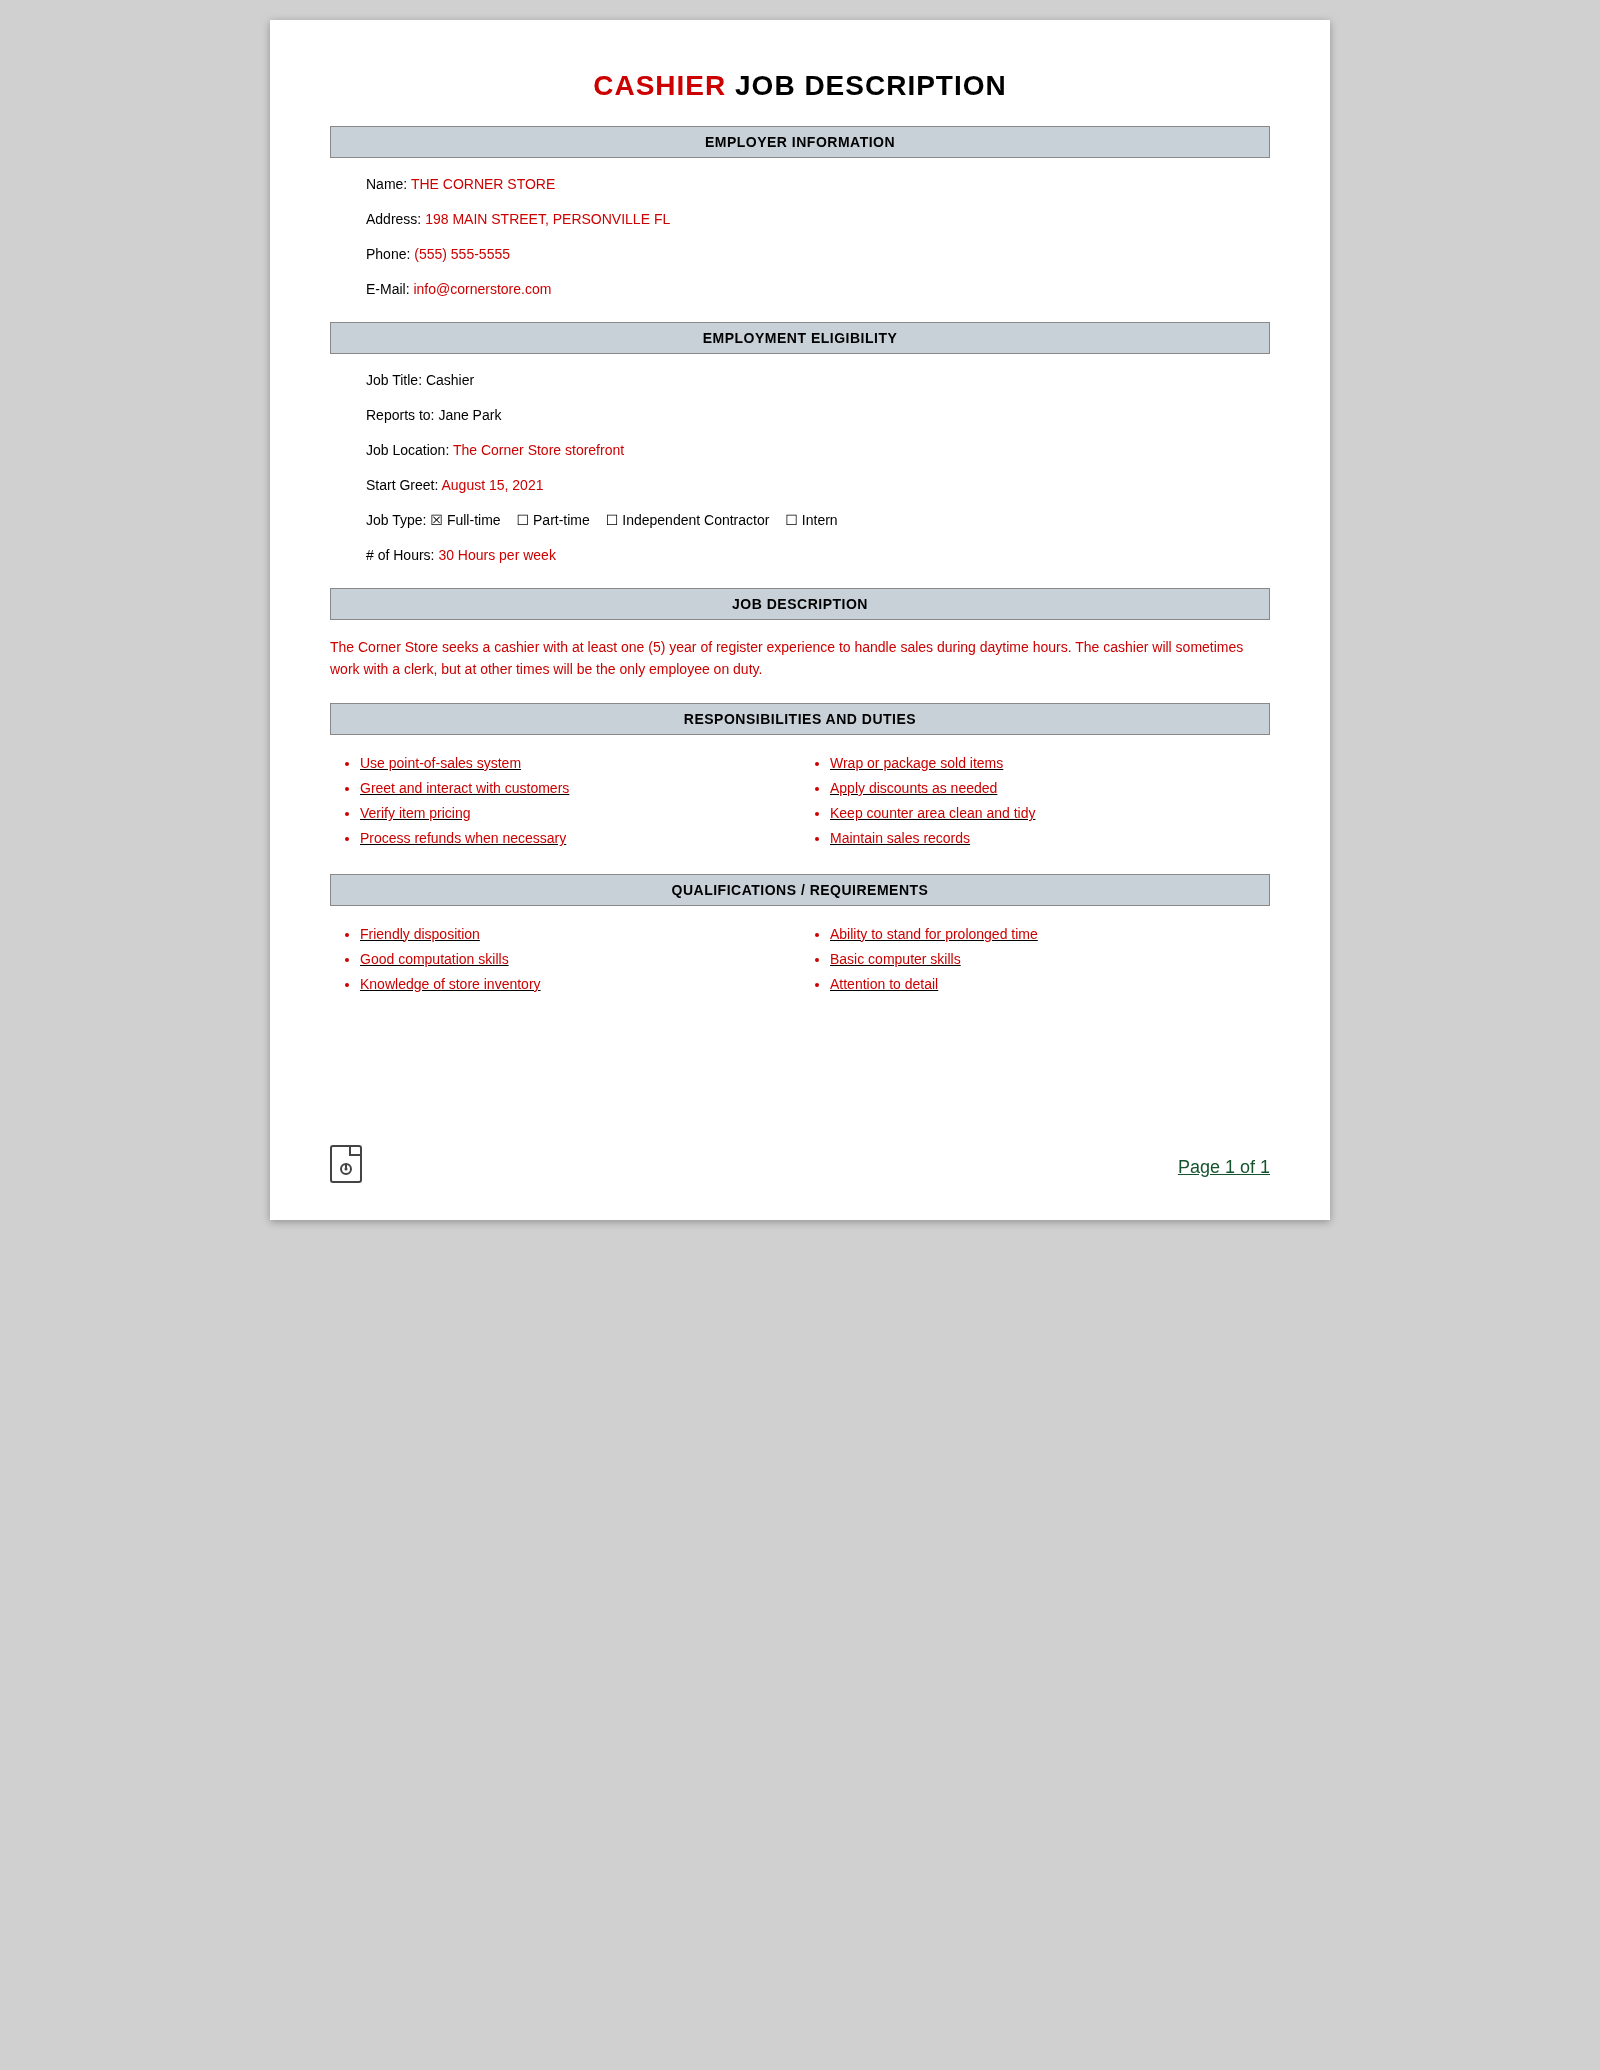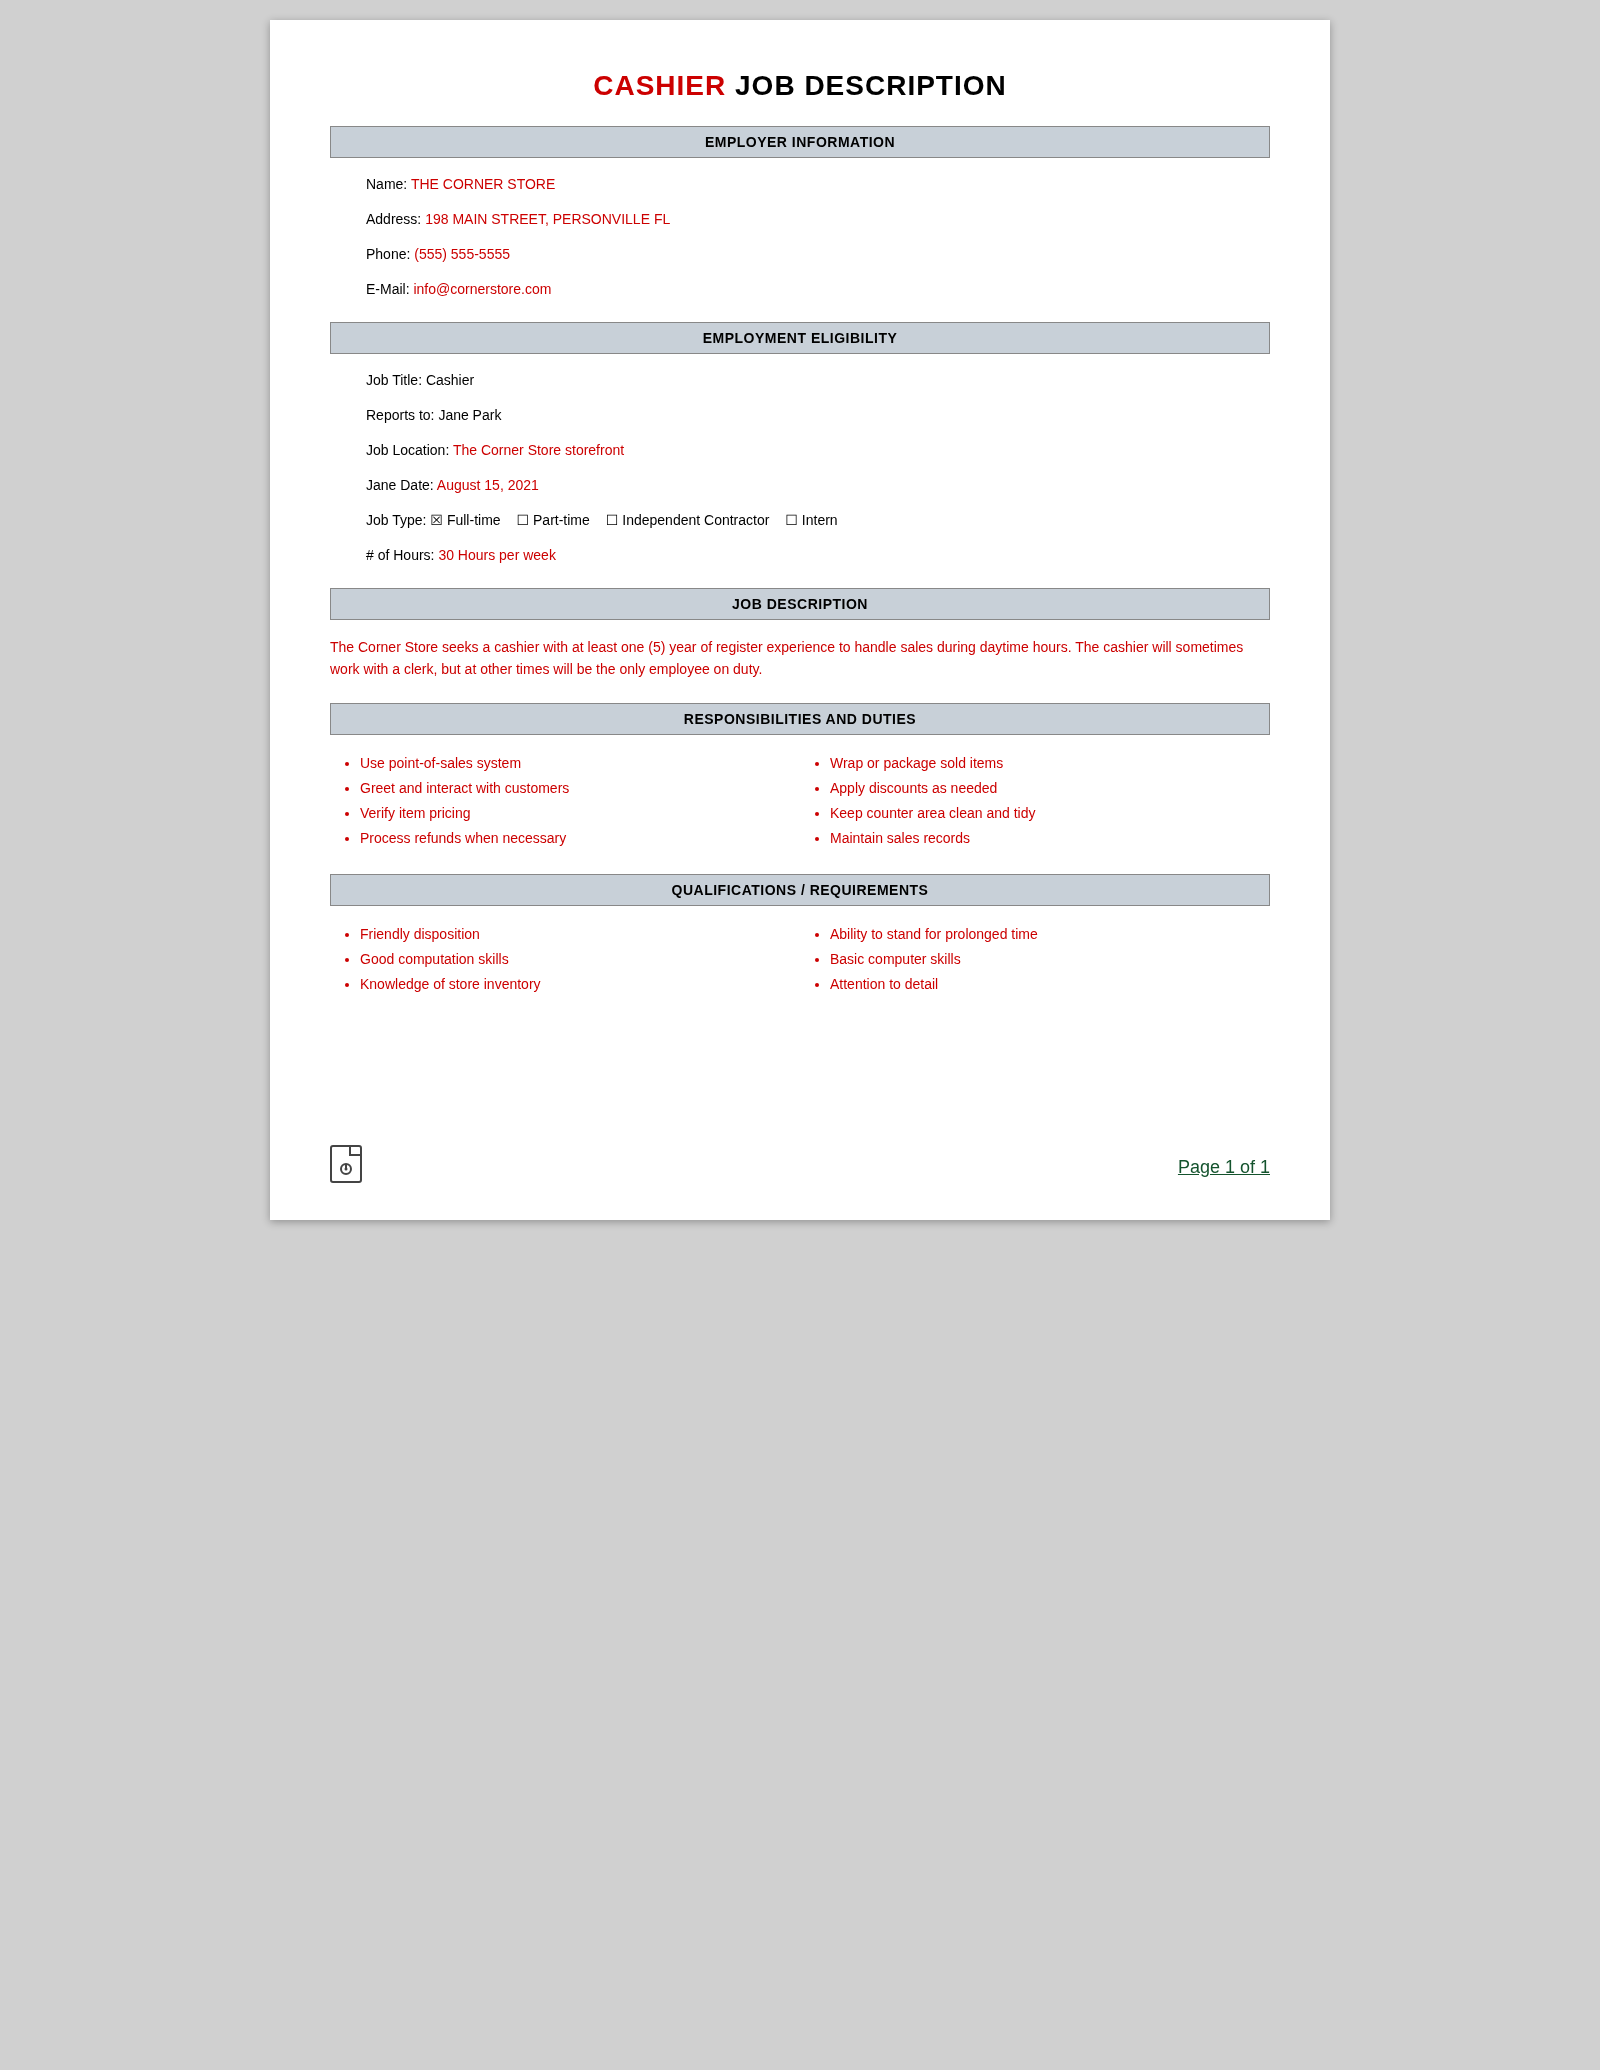--- a/index.html
+++ b/index.html
@@ -70,20 +70,21 @@
     .description-text {
       font-size: 14px;
       line-height: 1.6;
       color: #cc0000;
       margin-bottom: 20px;
     }
     .two-col-list {
       display: flex;
       gap: 0;
       margin-bottom: 10px;
+      text-decoration: underline;
     }
     .list-col {
       flex: 1;
       padding-left: 10px;
     }
     .list-col ul {
       list-style: disc;
       padding-left: 20px;
     }
     .list-col ul li {
@@ -154,21 +155,21 @@
       <div class="info-row">
         <span class="label">Job Title</span><span>: </span><span class="value">Cashier</span>
       </div>
       <div class="info-row">
         <span class="label">Reports to</span><span>: </span><span class="value">Jane Park</span>
       </div>
       <div class="info-row">
         <span class="label">Job Location</span><span>: </span><span class="value red">The Corner Store storefront</span>
       </div>
       <div class="info-row">
-        <span class="label">Jane Date</span><span>: </span><span class="value red">August 15, 2021</span>
+        <span class="label">Start Greet</span><span>: </span><span class="value red">August 15, 2021</span>
       </div>
       <div class="info-row">
         <span class="label">Job Type</span><span>: </span>
         <span class="checkbox-item">
             <span class="checkbox-sym">☒</span> 
             <span>Full-time</span>
           </span>
         <span class="checkbox-item">
             <span class="checkbox-sym">☐</span> 
             <span>Part-time</span>

